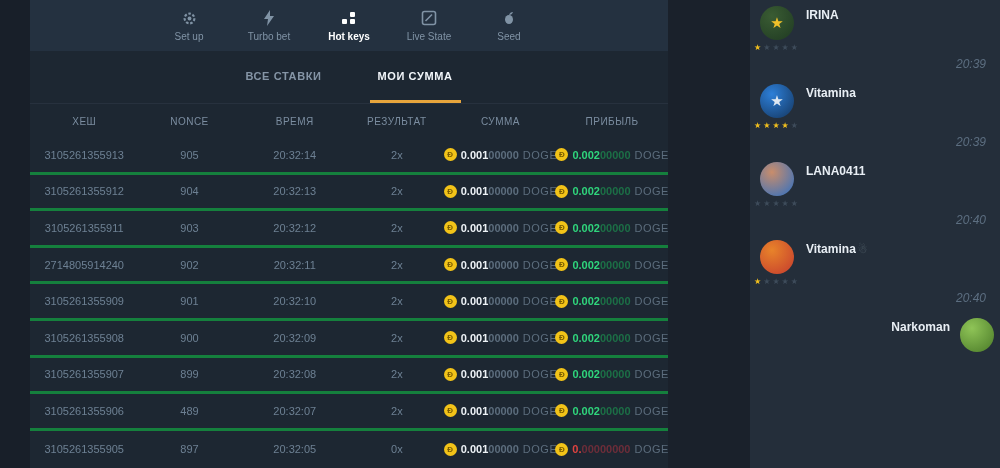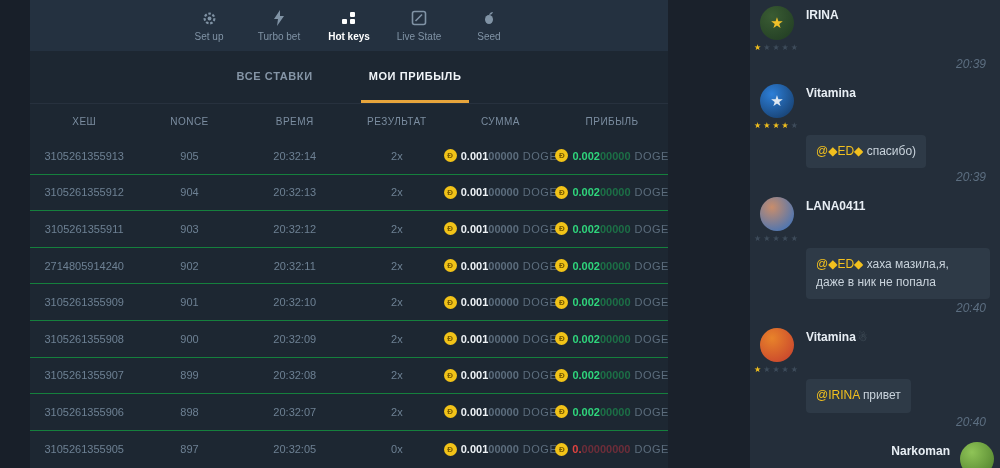--- a/index.html
+++ b/index.html
@@ -4,37 +4,37 @@
 <style>
   * { margin:0; padding:0; box-sizing:border-box; }
   html,body { width:1000px; height:468px; overflow:hidden; background:#1a212b;
     font-family:"Liberation Sans", sans-serif; }
   .app { display:flex; width:1000px; height:468px; }
 
   
   .left-strip { width:30px; height:468px; background:#181f29; flex:0 0 30px; }
   .left { width:638px; flex:0 0 638px; display:flex; flex-direction:column; background:#1d2732; }
 
-  .toolbar { height:51px; background:#243140; display:flex; align-items:center; justify-content:center; gap:12px; }
+  .toolbar { height:51px; background:#243140; display:flex; align-items:center; justify-content:center; gap:22px; }
   .tool { display:flex; flex-direction:column; align-items:center; width:58px; cursor:pointer; }
   .tool .ticon { height:17px; display:flex; align-items:center; justify-content:center; }
   .tool .ticon svg { stroke:#8093a5; fill:#8093a5; }
   .tool .tlabel { font-size:10px; color:#8093a5; margin-top:4px; white-space:nowrap; }
   .tool.active .tlabel { color:#ffffff; font-weight:bold; }
   .tool.active .ticon svg { stroke:#ffffff; fill:#ffffff; }
 
   .tabs { height:53px; display:flex; align-items:stretch; justify-content:center; gap:40px; border-bottom:1px solid #27313e; }
   .tab { display:flex; align-items:center; font-size:11px; font-weight:bold; letter-spacing:.6px;
     color:#8595a6; cursor:pointer; border-bottom:3px solid transparent; padding:0 8px; }
   .tab.active { color:#f2f6fa; border-bottom-color:#e7a53c; }
 
   .thead { height:34px; display:flex; align-items:center; }
   .thead .th { font-size:10px; color:#7b8da0; letter-spacing:.5px; text-align:center; }
   .rows { flex:1; display:flex; flex-direction:column; }
-  .trow { flex:0 0 36.6px; display:flex; align-items:center; border-bottom:1px solid #15803d; cursor:pointer; }
+  .trow { flex:0 0 36.6px; display:flex; align-items:center; border-bottom:3px solid #15803d; cursor:pointer; }
   .trow:last-child { border-bottom:none; }
   .col-hash { width:17%; } .col-nonce { width:16%; } .col-time { width:17%; }
   .col-result { width:15%; } .col-amount { width:17.5%; } .col-profit { width:17.5%; }
   .cell { font-size:11px; text-align:center; color:#6d8093; }
   .money { display:flex; align-items:center; justify-content:center; gap:4px; }
   .coin { width:13px; height:13px; border-radius:50%; background:#f2c318; color:#7a5c00;
     font-size:8px; font-weight:bold; display:flex; align-items:center; justify-content:center; flex:0 0 13px; }
   .num { font-size:11px; font-weight:bold; white-space:nowrap; }
   .num .main { color:#edf2f6; }
   .num .rest { color:#5c6d7d; }
@@ -119,21 +119,21 @@
             <svg width="16" height="16" viewBox="0 0 16 16">
               <ellipse cx="8" cy="9.5" rx="4" ry="4.5" stroke="none"></ellipse>
               <path d="M8 5 Q9 2 12 2 Q11 5 8 5" stroke="none"></path>
             </svg>
           </span>
           <span class="tlabel">Seed</span>
         </div>
       </div>
     <div class="tabs">
         <div class="tab">ВСЕ СТАВКИ</div>
-        <div class="tab active">МОИ ПРИБЫЛЬ</div>
+        <div class="tab active">МОИ СУММА</div>
       </div>
     <div class="thead">
         <div class="th col-hash">ХЕШ</div>
         <div class="th col-nonce">NONCE</div>
         <div class="th col-time">ВРЕМЯ</div>
         <div class="th col-result">РЕЗУЛЬТАТ</div>
         <div class="th col-amount">СУММА</div>
         <div class="th col-profit">ПРИБЫЛЬ</div>
       </div>
     <div class="rows">
@@ -244,21 +244,21 @@
             <span class="cur">DOGE</span>
           </div>
           <div class="cell col-profit money">
             <span class="coin">Đ</span>
             <span class="num win"><span class="main">0.002</span><span class="rest">00000</span></span>
             <span class="cur">DOGE</span>
           </div>
         </div>
         <div class="trow">
           <div class="cell col-hash">3105261355906</div>
-          <div class="cell col-nonce">898</div>
+          <div class="cell col-nonce">489</div>
           <div class="cell col-time">20:32:07</div>
           <div class="cell col-result">2x</div>
           <div class="cell col-amount money">
             <span class="coin">Đ</span>
             <span class="num"><span class="main">0.001</span><span class="rest">00000</span></span>
             <span class="cur">DOGE</span>
           </div>
           <div class="cell col-profit money">
             <span class="coin">Đ</span>
             <span class="num win"><span class="main">0.002</span><span class="rest">00000</span></span>
@@ -298,41 +298,41 @@
         <div class="msg-body"><div class="mtime time-right">20:39</div></div>
       </div>
       <div class="msg">
         <div class="msg-head">
           <div class="left-col">
             <div class="avatar" style="background: radial-gradient(circle at 35% 30%, rgb(45, 127, 216), rgb(20, 54, 95)); color: rgb(223, 232, 242);">★</div>
             <div class="stars"><span class="gold">★</span><span class="gold">★</span><span class="gold">★</span><span class="gold">★</span><span>★</span></div>
           </div>
           <div class="uname">Vitamina</div>
         </div>
-        <div class="msg-body"><div class="bubble"><span class="mention">@◆ED◆</span> <span>спасибо)</span></div><div class="mtime time-right">20:39</div></div>
+        <div class="msg-body"><div class="mtime time-right">20:39</div></div>
       </div>
       <div class="msg">
         <div class="msg-head">
           <div class="left-col">
             <div class="avatar" style="background: radial-gradient(circle at 35% 30%, rgb(201, 141, 107), rgb(45, 111, 196));"></div>
             <div class="stars"><span>★</span><span>★</span><span>★</span><span>★</span><span>★</span></div>
           </div>
           <div class="uname">LANA0411</div>
         </div>
-        <div class="msg-body"><div class="bubble"><span class="mention">@◆ED◆</span> <span>хаха мазила,я, даже в ник не попала</span></div><div class="mtime time-right">20:40</div></div>
+        <div class="msg-body"><div class="mtime time-right">20:40</div></div>
       </div>
       <div class="msg">
         <div class="msg-head">
           <div class="left-col">
             <div class="avatar" style="background: radial-gradient(circle at 35% 30%, rgb(232, 131, 42), rgb(196, 59, 46));"></div>
             <div class="stars"><span class="gold">★</span><span>★</span><span>★</span><span>★</span><span>★</span></div>
           </div>
           <div class="uname">Vitamina<span class="badge">☃</span></div>
         </div>
-        <div class="msg-body"><div class="bubble"><span class="mention">@IRINA</span> <span>привет</span></div><div class="mtime time-right">20:40</div></div>
+        <div class="msg-body"><div class="mtime time-right">20:40</div></div>
       </div>
       <div class="msg own">
         <div class="own-row">
           <div class="own-main">
             <div class="uname">Narkoman</div>
           </div>
           <div class="left-col">
             <div class="avatar" style="background: radial-gradient(circle at 35% 30%, rgb(143, 196, 87), rgb(74, 122, 40));"></div>
           </div>
         </div>

